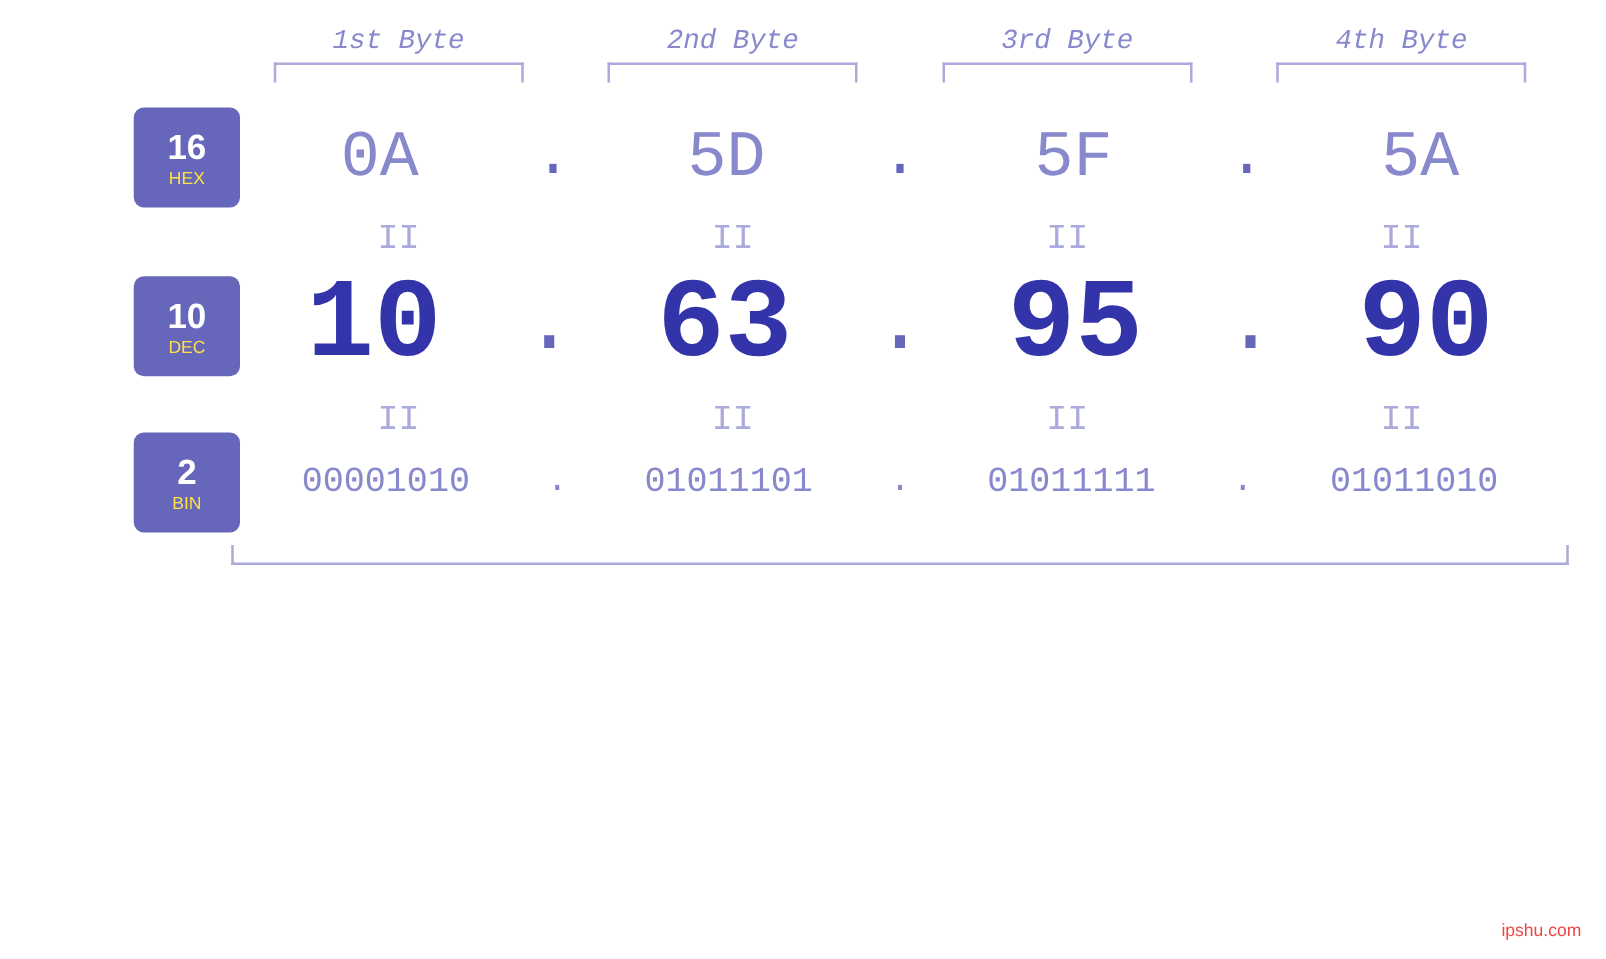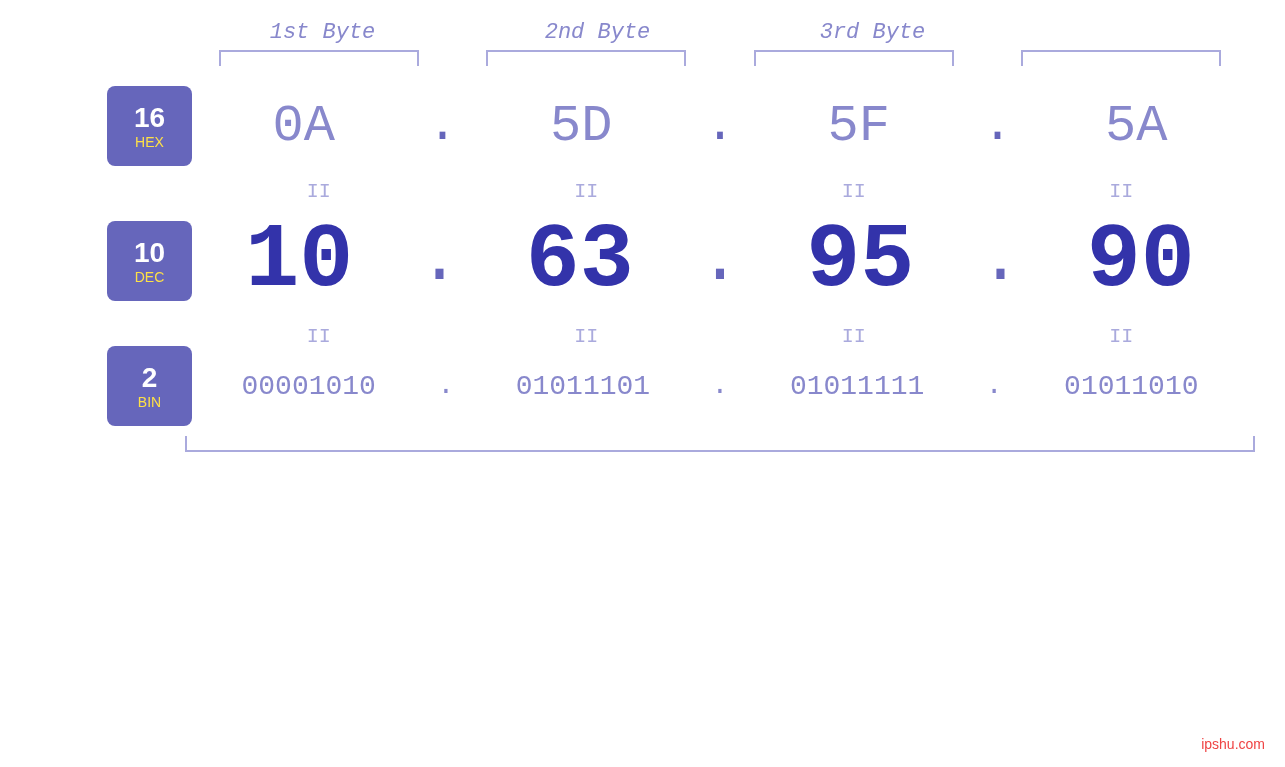--- a/index.html
+++ b/index.html
@@ -113,21 +113,21 @@
       display: flex;
       margin-left: 155px;
       height: 40px;
       align-items: center;
     }
 
     .equals-cell {
       width: 275px;
       text-align: center;
       color: #aaaadd;
-      font-size: 20px;
+      font-size: 28px;
       font-family: 'Courier New', Courier, monospace;
     }
 
     
     .bottom-section {
       margin-left: 155px;
       margin-top: 5px;
     }
 
     .bracket-bottom-row {
@@ -225,20 +225,21 @@
   </style>
 </head>
 <body>
 
 <div class="container">
 
   <div class="byte-headers">
     <div class="byte-header">1st Byte</div>
     <div class="byte-header">2nd Byte</div>
     <div class="byte-header">3rd Byte</div>
+    <div class="byte-header">4th Byte</div>
   </div>
 
   <div class="bracket-row-top">
     <div class="bracket-cell">
       <div class="bracket-top"></div>
     </div>
     <div class="bracket-cell">
       <div class="bracket-top"></div>
     </div>
     <div class="bracket-cell">

